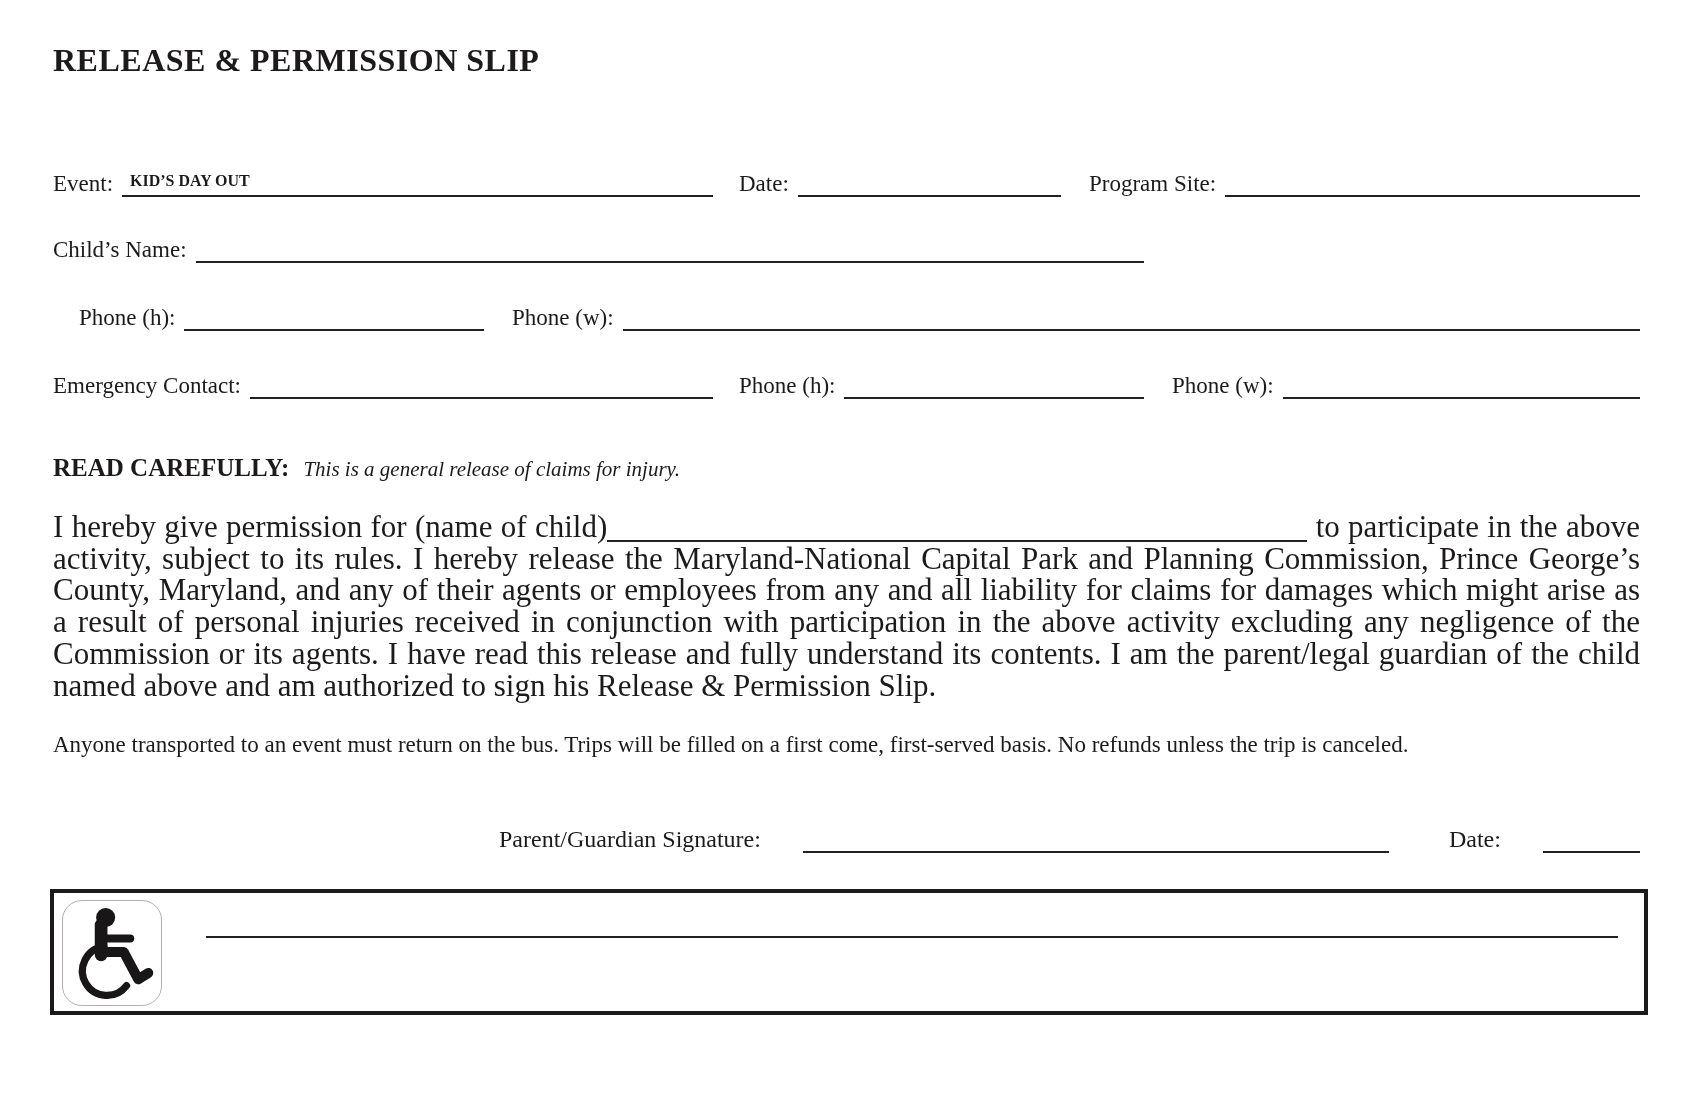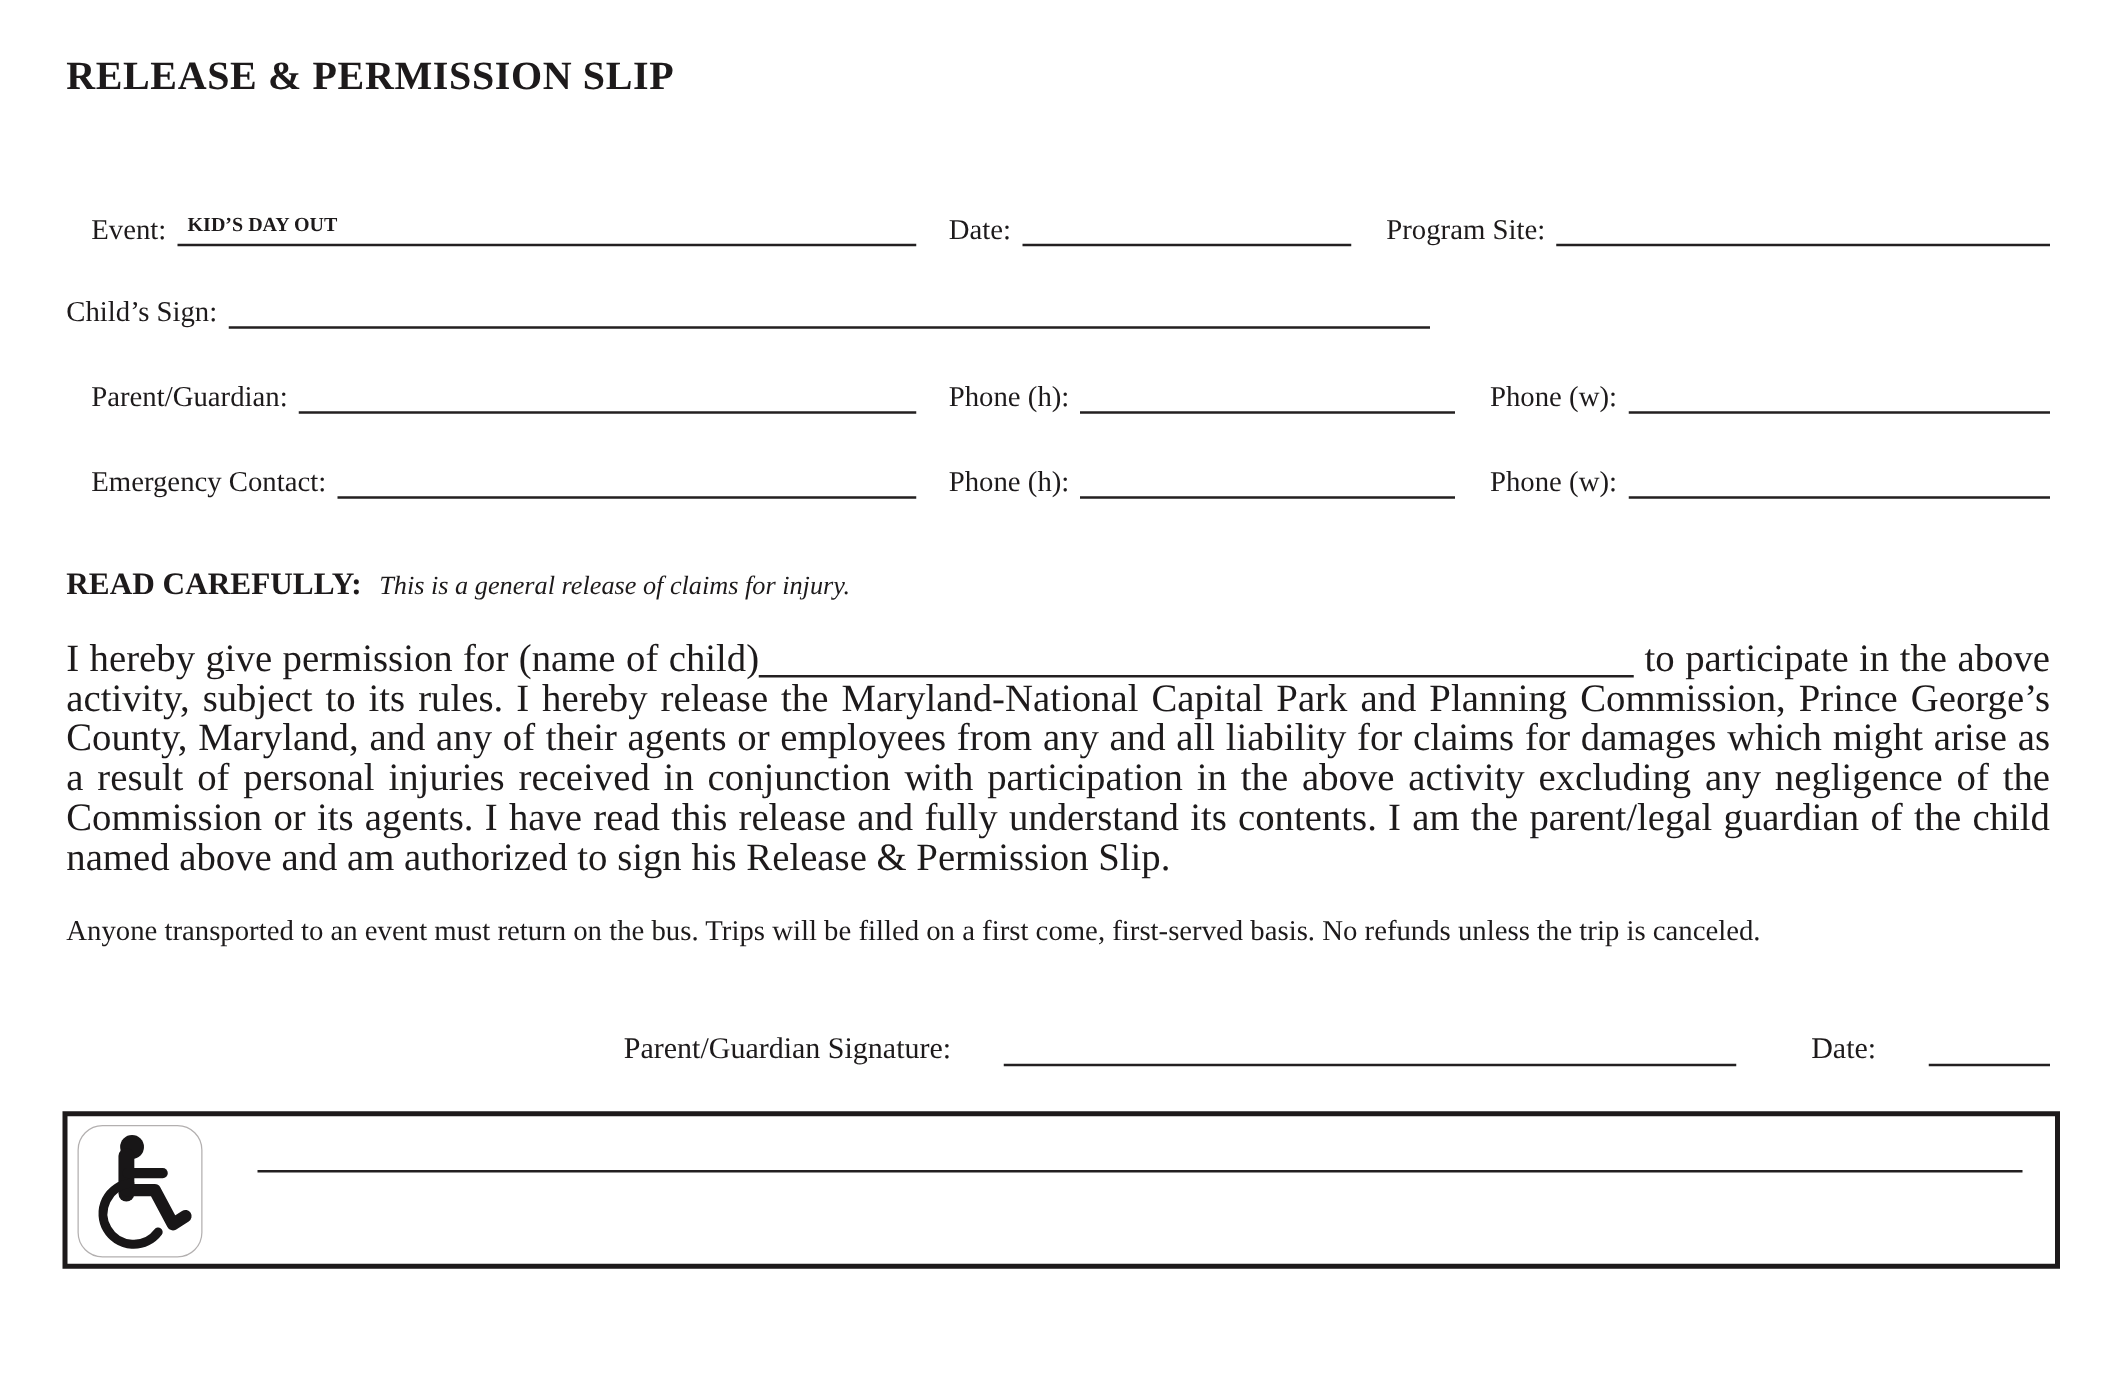--- a/index.html
+++ b/index.html
@@ -54,21 +54,21 @@
   .value {
     font-weight: bold;
     font-size: 16px;
     line-height: 26px;
     padding: 0 0 1px 8px;
     white-space: nowrap;
   }
   .gap26 { flex: 0 0 26px; }
   .gap28 { flex: 0 0 28px; }
   .gap24 { flex: 0 0 24px; }
-  .w660 { flex: 0 0 660px; margin-left: 20px; }
+  .w660 { flex: 0 0 660px; }
   .w322 { flex: 0 0 322px; }
   .w405 { flex: 0 0 405px; }
   .w1091 { flex: 0 0 1091px; }
   .grow { flex: 1 1 auto; }
   
   .read-row {
     margin-top: 54px;
     display: flex;
     align-items: baseline;
   }
@@ -175,31 +175,27 @@
     </div>
     <div class="gap28"></div>
     <div class="field grow">
       <span class="flabel">Program Site:</span>
       <span class="line"></span>
     </div>
   </div>
 
   <div class="form-row row-2">
     <div class="field w1091">
-      <span class="flabel">Child’s Sign:</span>
+      <span class="flabel">Child’s Name:</span>
       <span class="line"></span>
     </div>
     <div class="gap24"></div>
   </div>
 
   <div class="form-row row-3">
-    <div class="field w660">
-      <span class="flabel">Parent/Guardian:</span>
-      <span class="line"></span>
-    </div>
     <div class="gap26"></div>
     <div class="field w405">
       <span class="flabel">Phone (h):</span>
       <span class="line"></span>
     </div>
     <div class="gap28"></div>
     <div class="field grow">
       <span class="flabel">Phone (w):</span>
       <span class="line"></span>
     </div>

